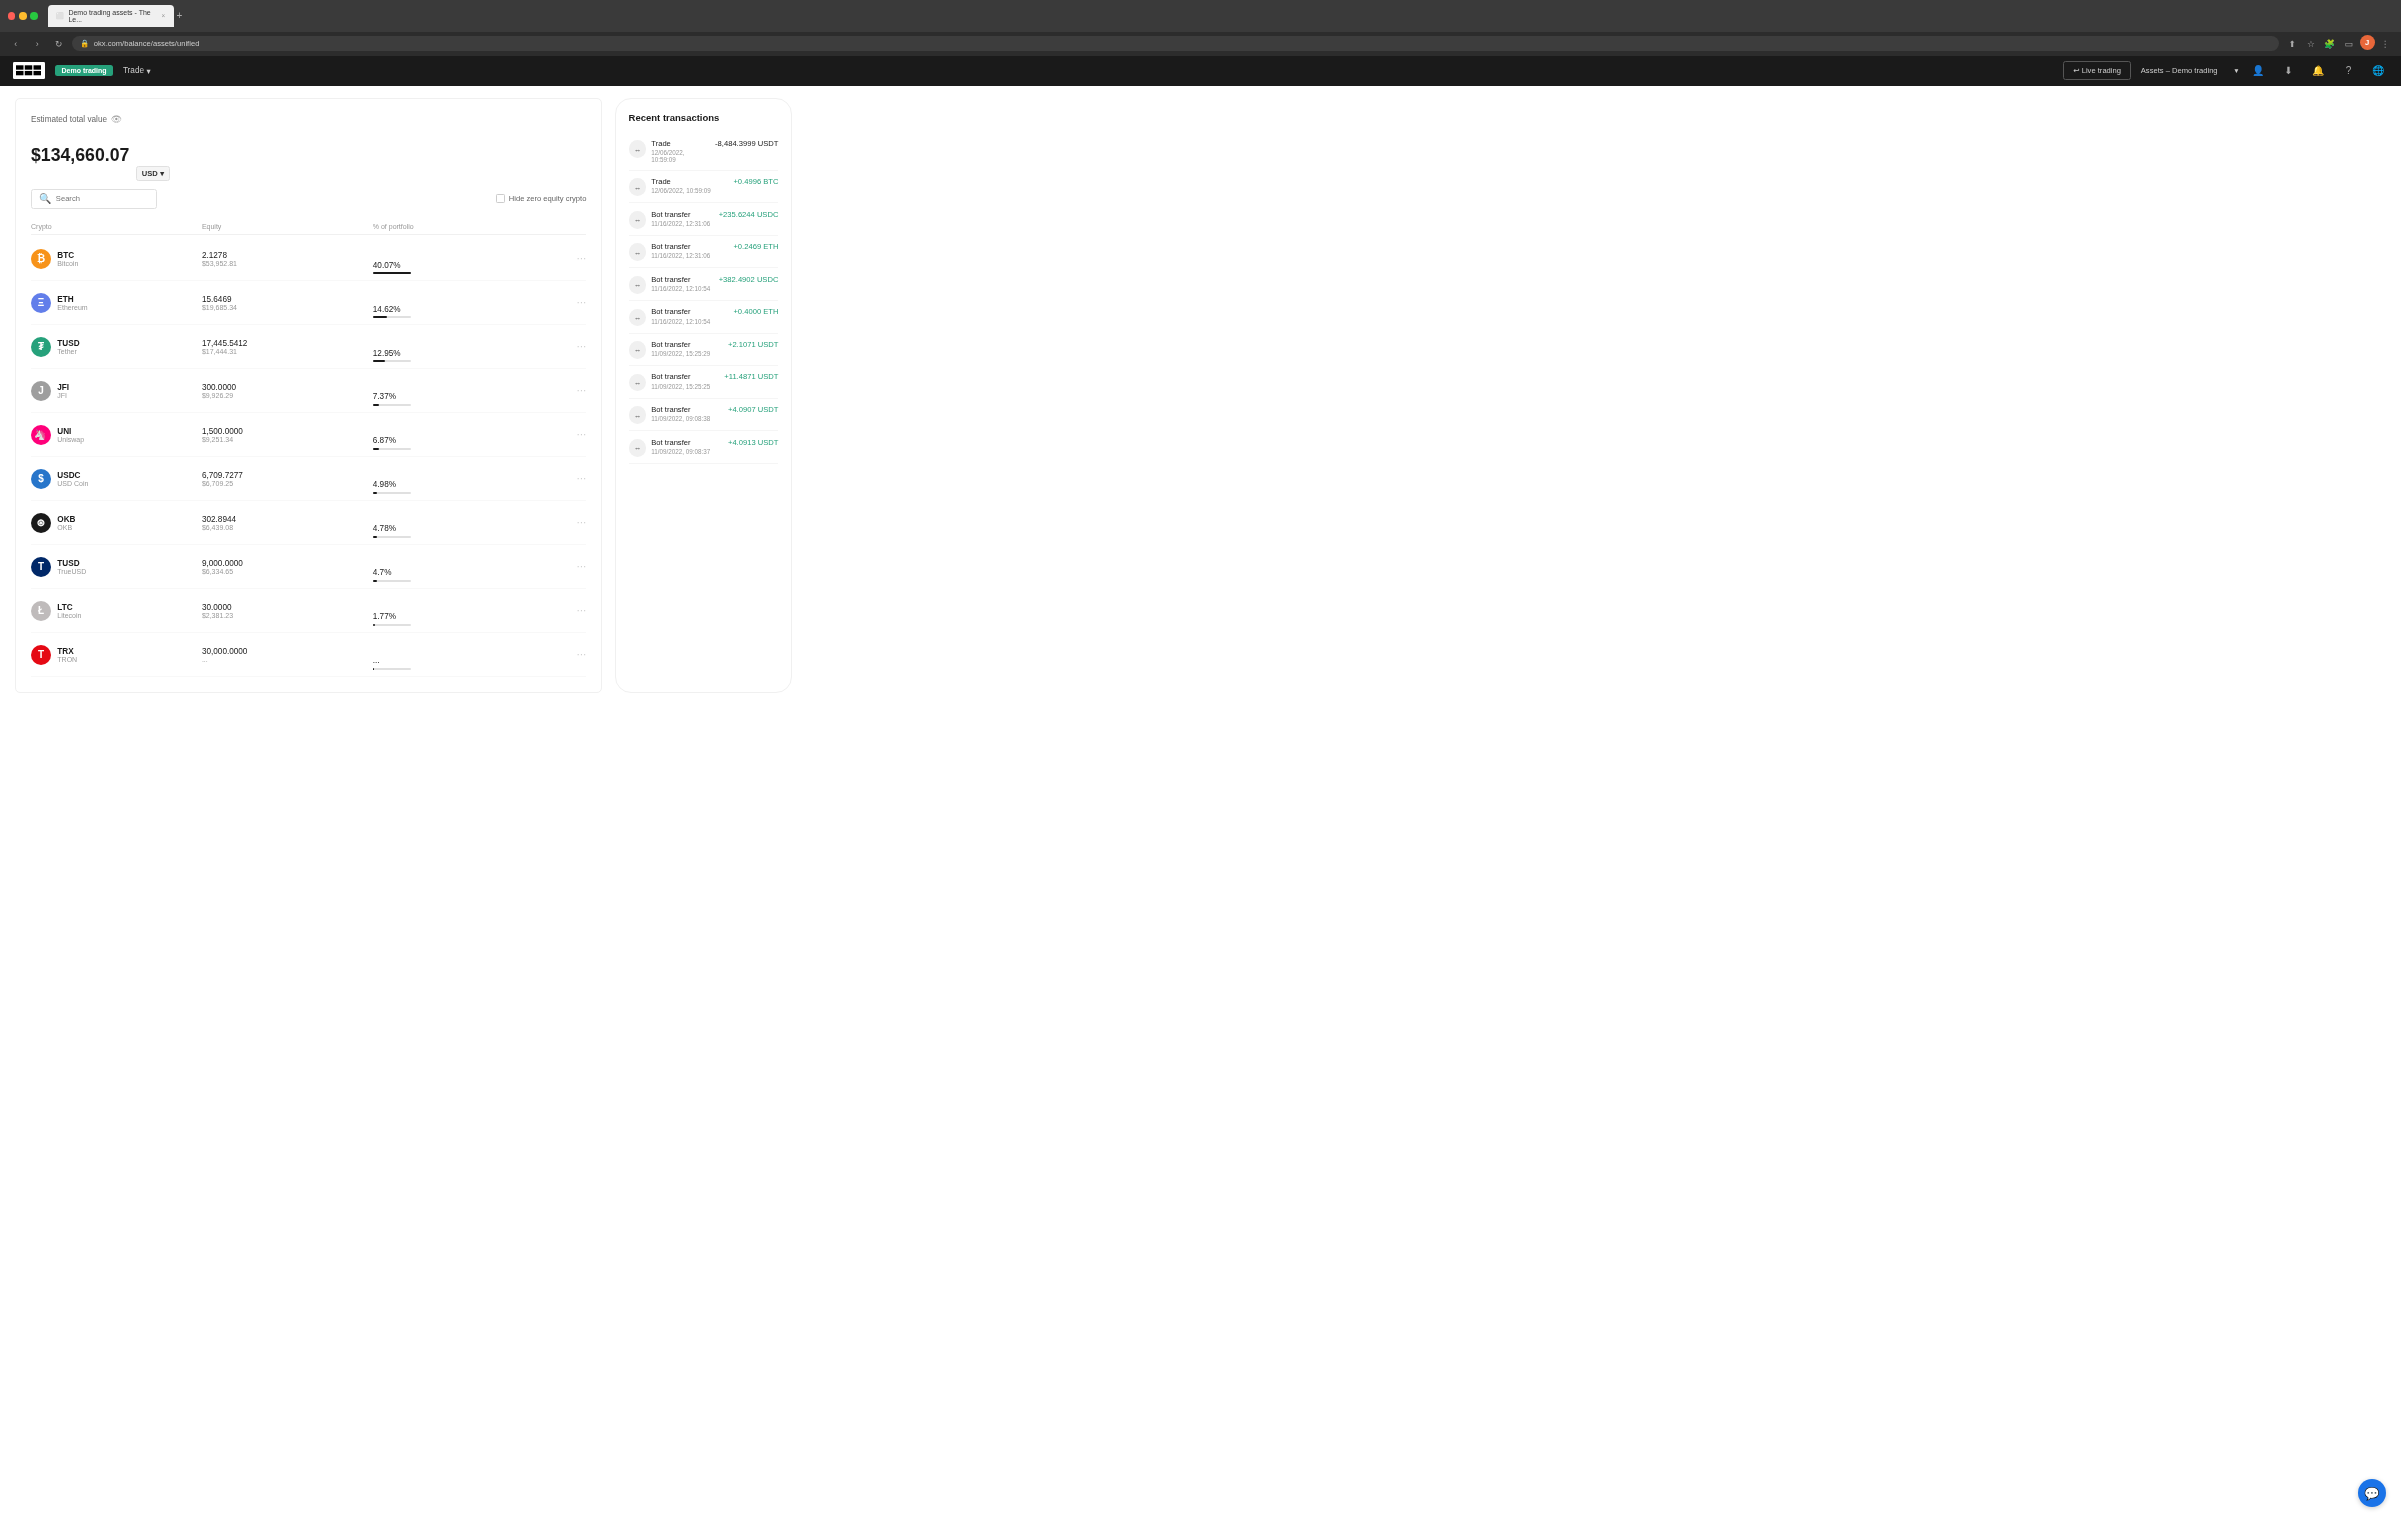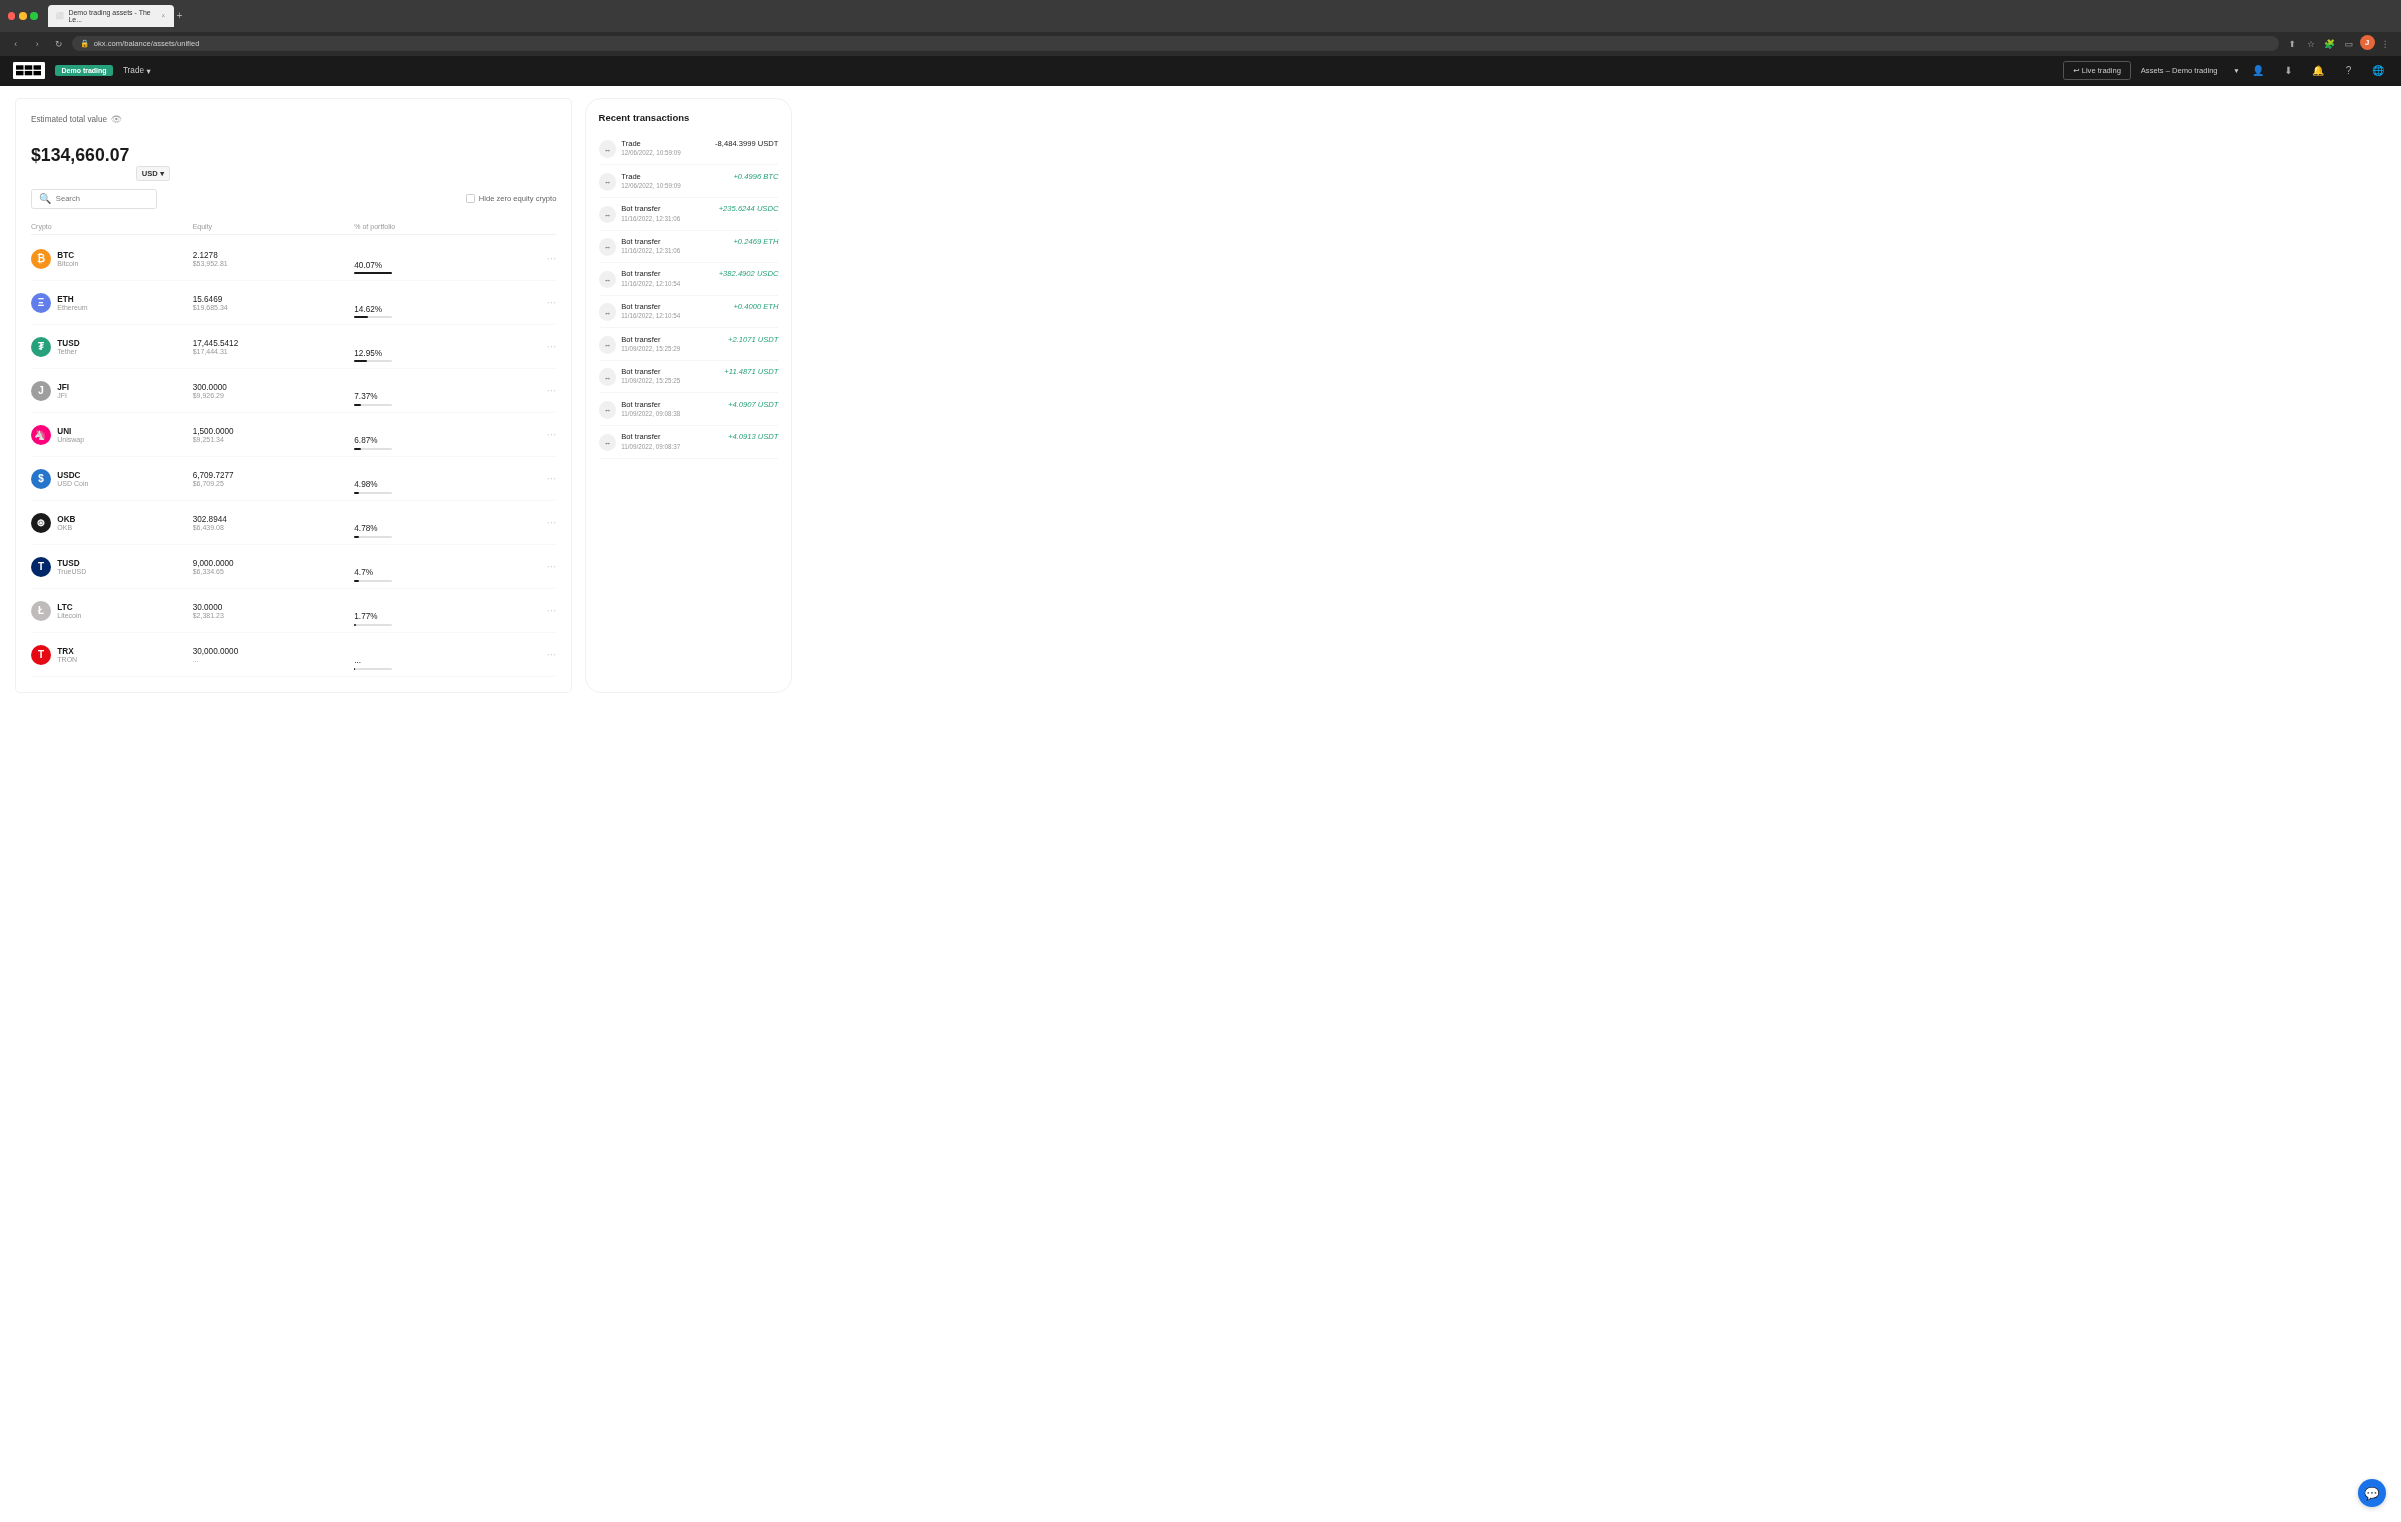--- a/index.html
+++ b/index.html
@@ -66,30 +66,30 @@
     .asset-name { font-size: 8.2px; font-weight: 600; color: #1a1a1a; }
     .asset-fullname { font-size: 7px; color: #999; }
     .equity-value { font-size: 8.2px; font-weight: 500; color: #1a1a1a; }
     .equity-usd { font-size: 7px; color: #999; }
     .portfolio-pct { font-size: 8.2px; color: #1a1a1a; margin-top: 17px; }
     .portfolio-bar { width: 38px; height: 1.9px; background: #e0e0e0; border-radius: 1.3px; margin-top: 2.5px; }
     .portfolio-bar-fill { height: 100%; background: #1a1a1a; border-radius: 1.3px; }
     .more-btn { color: #ccc; cursor: pointer; font-size: 10px; justify-self: end; }
 
     
-    .transactions-panel { width: 207px; background: white; border: 0.6px solid #f0f0f0; border-radius: 16px; padding: 12.6px; }
+    .transactions-panel { width: 177px; background: white; border: 0.6px solid #f0f0f0; border-radius: 16px; padding: 12.6px; }
     .transactions-title { font-size: 9.5px; font-weight: 600; color: #1a1a1a; margin-bottom: 10px; }
     .tx-item { display: flex; align-items: flex-start; justify-content: space-between; padding: 6.3px 0; border-bottom: 0.6px solid #f5f5f5; gap: 5px; }
     .tx-icon-wrap { width: 17.7px; height: 17.7px; border-radius: 50%; background: #f0f0f0; display: flex; align-items: center; justify-content: center; flex-shrink: 0; color: #666; font-size: 7.6px; margin-top: 1.3px; }
     .tx-info { flex: 1; }
     .tx-type { font-size: 7.6px; font-weight: 500; color: #1a1a1a; }
     .tx-date { font-size: 6.3px; color: #999; margin-top: 1.3px; }
     .tx-amount { font-size: 7.6px; font-weight: 500; text-align: right; }
     .tx-amount.negative { color: #1a1a1a; }
-    .tx-amount.positive { color: #26a17b; font-style: italic; }
+    .tx-amount.positive { color: #26a17b; }
 
     
     .chat-btn { position: fixed; bottom: 15px; right: 15px; width: 28px; height: 28px; background: #1a73e8; border-radius: 50%; display: flex; align-items: center; justify-content: center; cursor: pointer; color: white; font-size: 12.6px; box-shadow: 0 1.3px 5px rgba(0,0,0,0.2); }
   </style>
 </head>
 <body>
 
 <div class="browser-chrome">
   <div class="browser-titlebar">
     <div class="traffic-lights">

